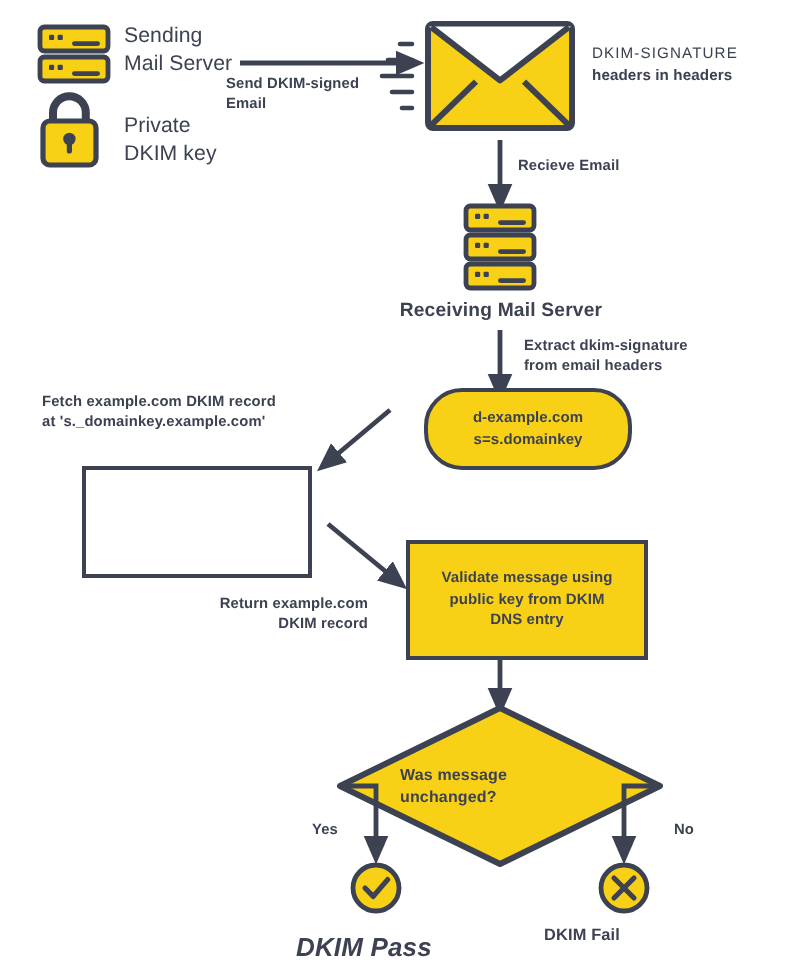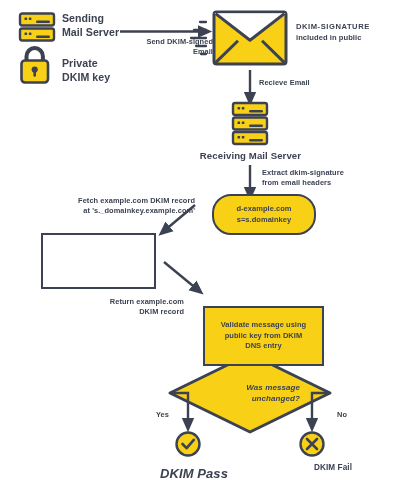--- a/index.html
+++ b/index.html
@@ -25,44 +25,44 @@
 
   
   .lbl {
     position: absolute;
     font-size: 7.4px;
     font-weight: bold;
     line-height: 1.32;
     color: #3c4252;
     letter-spacing: 0.08px;
   }
-  .lbl-c { text-align: right; }
+  .lbl-c { text-align: left; }
   .lbl-r { text-align: right; }
 
   .big {
     position: absolute;
     font-size: 10.6px;
-    font-weight: bold;
+    font-weight: normal;
     line-height: 1.28;
     color: #3c4252;
     letter-spacing: 0.05px;
   }
 
   .heading {
     position: absolute;
     font-size: 9.6px;
     font-weight: bold;
     color: #3c4252;
     letter-spacing: 0.1px;
   }
 
   .sig-title {
     position: absolute;
     font-size: 7.6px;
-    font-weight: bold;
+    font-weight: normal;
     letter-spacing: 0.55px;
     color: #3c4252;
   }
   .sig-sub {
     position: absolute;
     font-size: 7.6px;
     font-weight: bold;
     color: #3c4252;
     letter-spacing: 0.05px;
   }
@@ -193,21 +193,21 @@
 <div class="big" style="left:62px; top:12px;">Sending</div>
 <div class="big" style="left:62px; top:26px;">Mail Server</div>
 
 <div class="big" style="left:62px; top:57px;">Private</div>
 <div class="big" style="left:62px; top:71px;">DKIM key</div>
 
 <div class="lbl lbl-c flow-text" style="left:113px; top:37px; width:100px;">Send DKIM-signed
 Email</div>
 
 <div class="sig-title" style="left:296px; top:22px;">DKIM-SIGNATURE</div>
-<div class="sig-sub" style="left:296px; top:33px;">included in public</div>
+<div class="sig-sub" style="left:296px; top:33px;">headers in headers</div>
 
 <div class="lbl" style="left:259px; top:78px;">Recieve Email</div>
 
 <div class="heading" style="left:188px; top:150px; width:125px; text-align:center;">Receiving Mail Server</div>
 
 <div class="lbl flow-text" style="left:262px; top:168px;">Extract dkim-signature
 from email headers</div>
 
 <div class="ybox" style="left:212px; top:194px; width:104px; height:41px;border-radius:19px;">
   <div>
@@ -220,24 +220,24 @@
 at  's._domainkey.example.com'</div>
 
 <div class="wbox" style="left:41px; top:233px; width:115px; height:56px;">
   <div>
   </div>
 </div>
 
 <div class="lbl lbl-r flow-text" style="left:56px; top:297px; width:128px;">Return example.com
 DKIM record</div>
 
-<div class="ybox flow-text" style="left:203px; top:270px; width:121px; height:60px;margin-top:36px;">Validate message using
+<div class="ybox flow-text" style="left:203px; top:270px; width:121px; height:60px;">Validate message using
 public key from DKIM
 DNS entry</div>
 
-<div class="lbl lbl-c flow-text" style="left:200px; top:383px; width:100px; font-size:8px;font-style:italic;">Was message
+<div class="lbl lbl-c flow-text" style="left:200px; top:383px; width:100px; font-size:8px;">Was message
 unchanged?</div>
 
 <div class="lbl" style="left:156px; top:410px;">Yes</div>
 <div class="lbl" style="left:337px; top:410px;">No</div>
 
 <div class="lbl lbl-c" style="left:148px; top:465px; width:80px; font-size:13px;font-style:italic;">DKIM Pass</div>
 <div class="lbl lbl-c" style="left:272px; top:463px; width:80px; font-size:8.2px;">DKIM Fail</div>
 
 </body></html>

